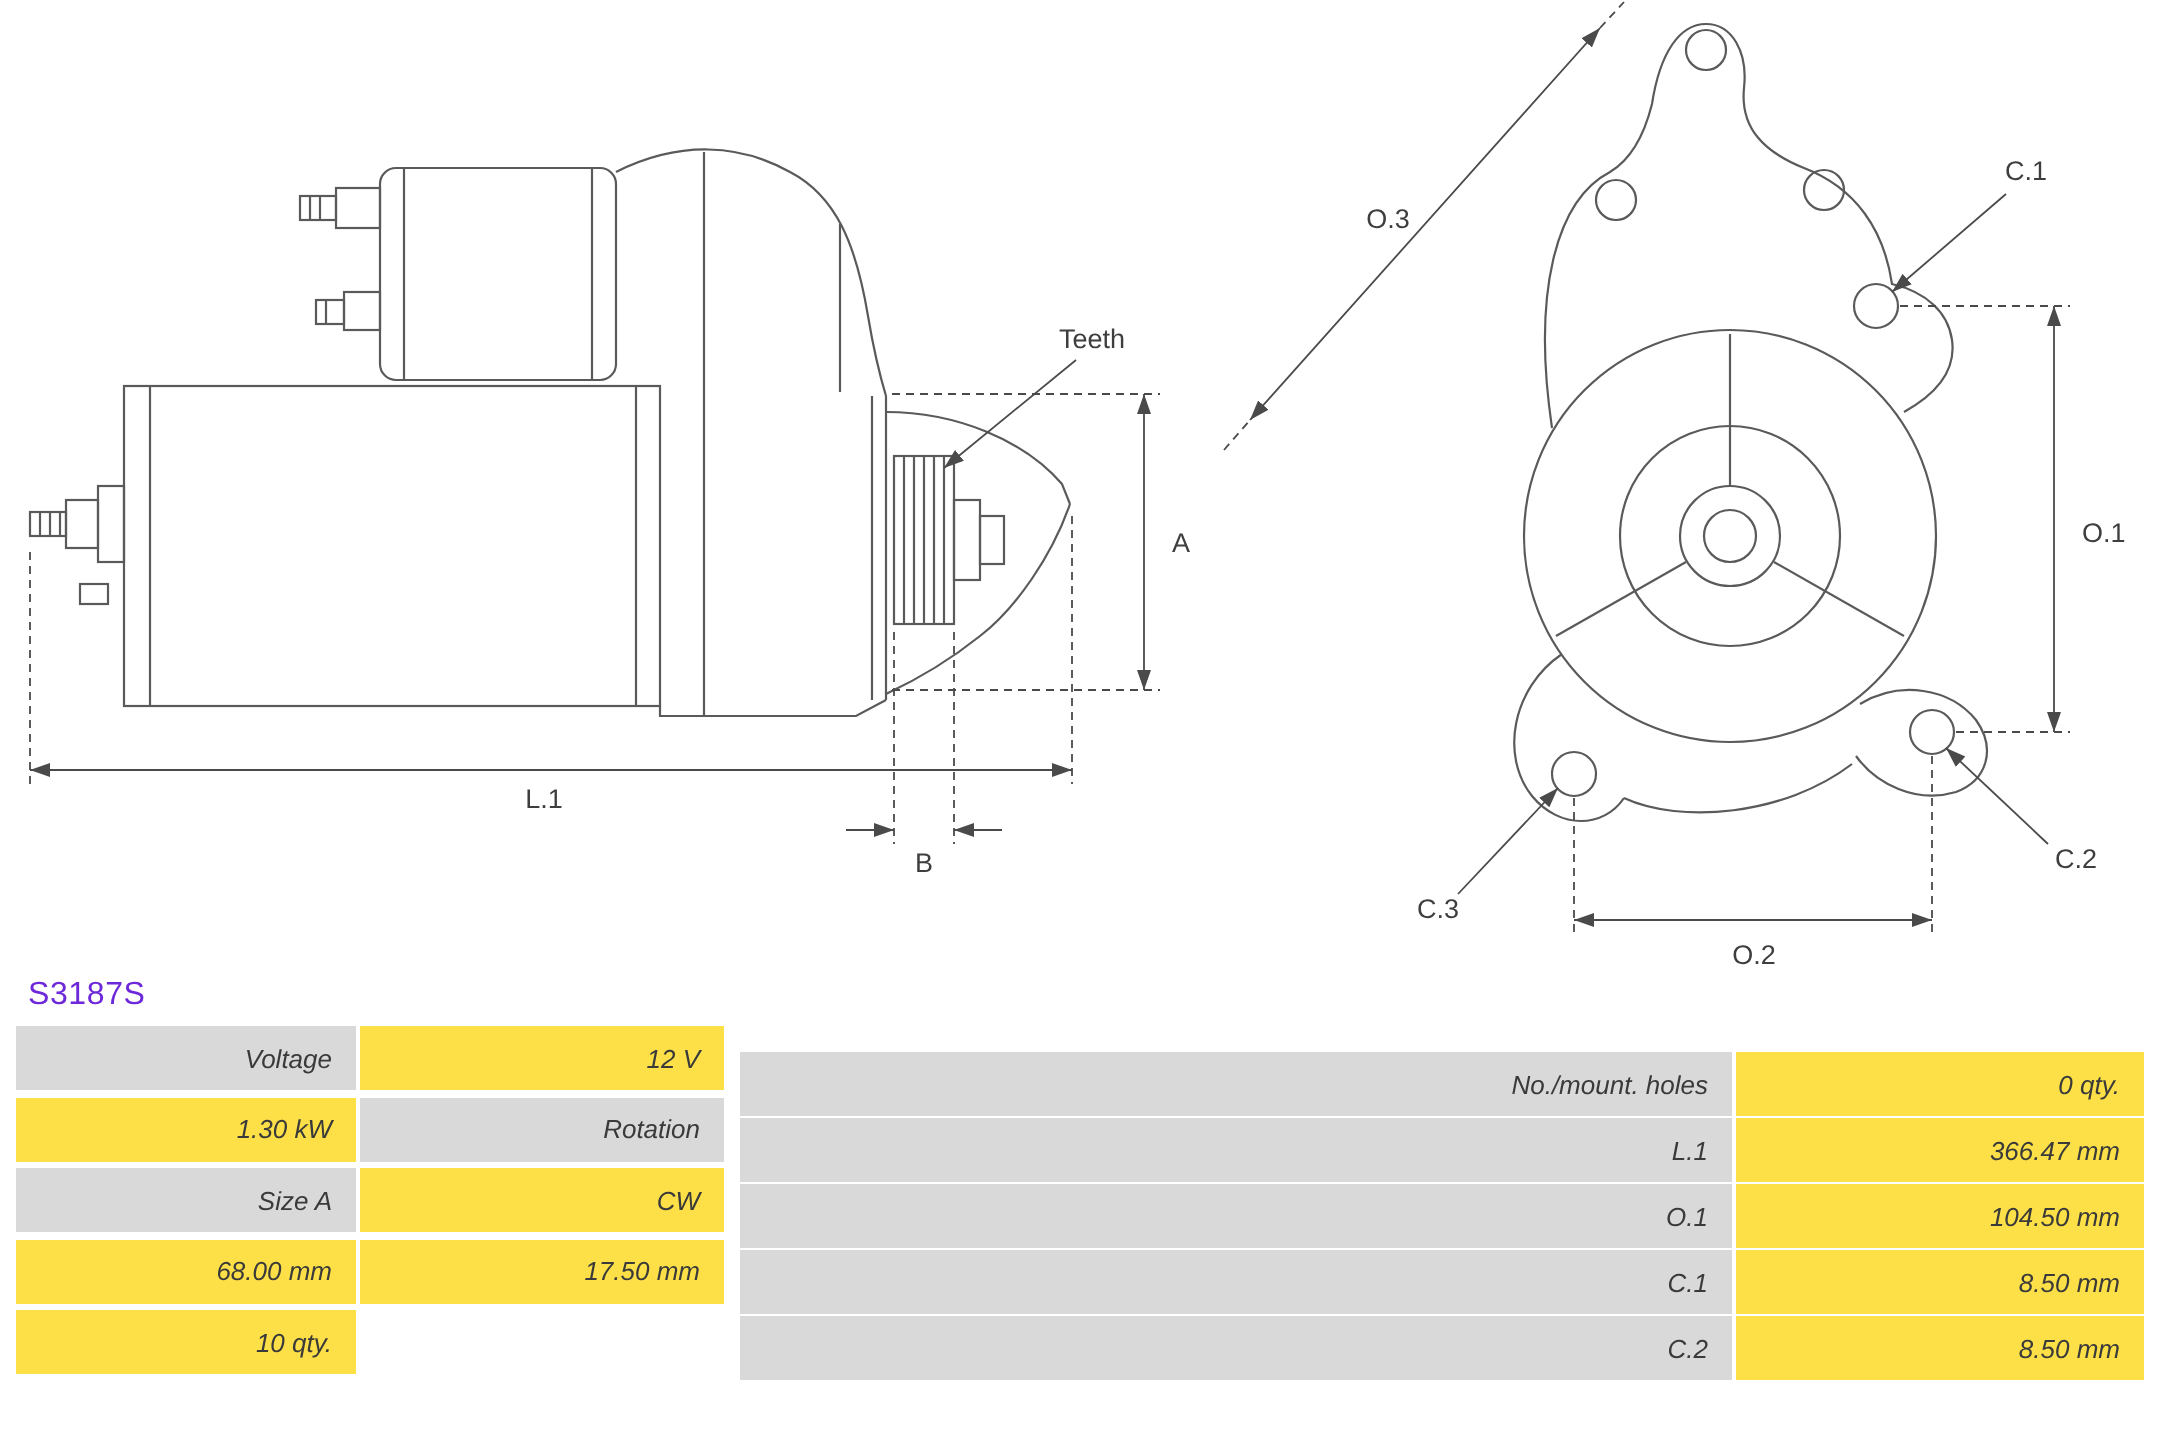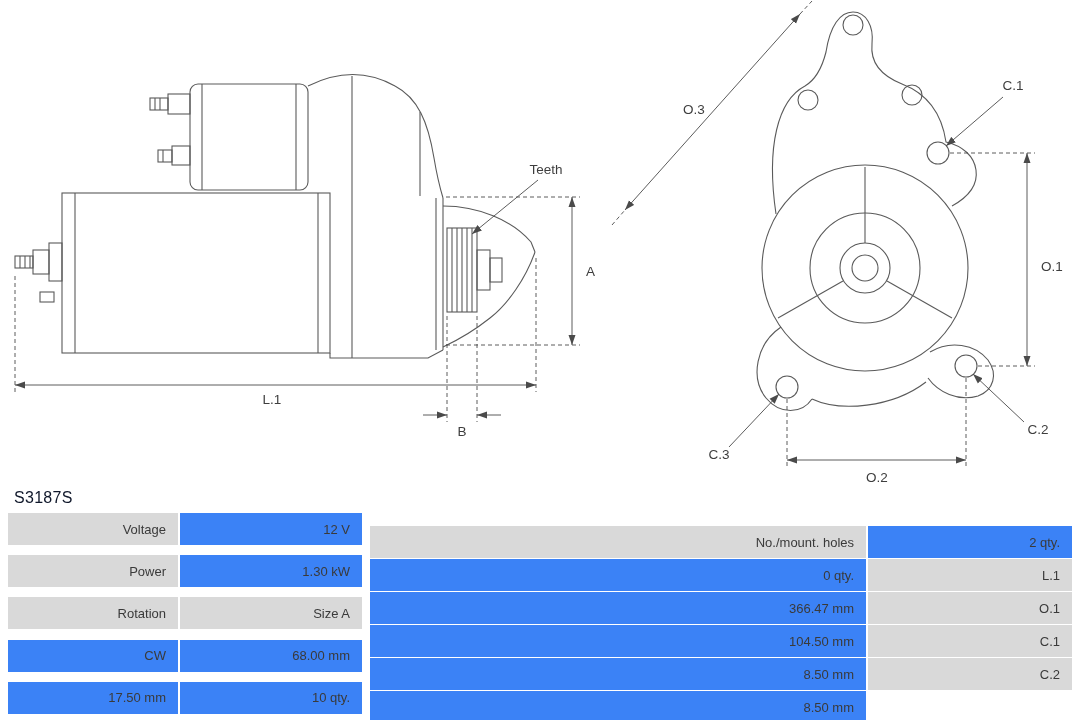--- a/index.html
+++ b/index.html
@@ -34,23 +34,24 @@
   .spec-table.left  { grid-template-columns: 170px 182px; width: 356px; }
   .spec-table.right { grid-template-columns: 1fr 204px; flex: 1; margin-top: 13px; }
   .cell {
     height: 32px;
     display: flex;
     align-items: center;
     justify-content: flex-end;
     padding-right: 12px;
     font-size: 13px;
     color: #3a3a3a;
+    font-style: italic;
   }
   .cell.label { background: #d9d9d9; }
-  .cell.value { background: #3b82f6; }
+  .cell.value { background: #fde047; }
 </style>
 </head>
 <body>
 
 <div class="drawing-area">
 <svg width="1080" height="486" viewBox="0 0 1080 486">
   <defs>
     <marker id="arrE" markerWidth="11" markerHeight="8" refX="10" refY="4" orient="auto" markerUnits="userSpaceOnUse">
       <path d="M0,0.5 L10,4 L0,7.5 z" fill="#4a4a4a"></path>
     </marker>
@@ -189,38 +190,36 @@
     <text x="694" y="114" text-anchor="middle">O.3</text>
     <text x="1041" y="271" text-anchor="start">O.1</text>
     <text x="877" y="482" text-anchor="middle">O.2</text>
     <text x="1013" y="90" text-anchor="middle">C.1</text>
     <text x="1038" y="434" text-anchor="middle">C.2</text>
     <text x="719" y="459" text-anchor="middle">C.3</text>
   </g>
 </svg>
 </div>
 
-<div class="part-number" style="color:#0f172a;">S3187S</div>
+<div class="part-number" style="color:#6d28d9;">S3187S</div>
 
 <div class="spec-wrap">
   <div class="spec-table left">
     <div class="cell label">Voltage</div>
     <div class="cell value">12 V</div>
-    <div class="cell label">Power</div>
     <div class="cell value">1.30 kW</div>
     <div class="cell label">Rotation</div>
     <div class="cell label">Size A</div>
     <div class="cell value">CW</div>
     <div class="cell value">68.00 mm</div>
     <div class="cell value">17.50 mm</div>
     <div class="cell value">10 qty.</div>
   </div>
   <div class="spec-table right">
     <div class="cell label">No./mount. holes</div>
-    <div class="cell value">2 qty.</div>
     <div class="cell value">0 qty.</div>
     <div class="cell label">L.1</div>
     <div class="cell value">366.47 mm</div>
     <div class="cell label">O.1</div>
     <div class="cell value">104.50 mm</div>
     <div class="cell label">C.1</div>
     <div class="cell value">8.50 mm</div>
     <div class="cell label">C.2</div>
     <div class="cell value">8.50 mm</div>
   </div>

